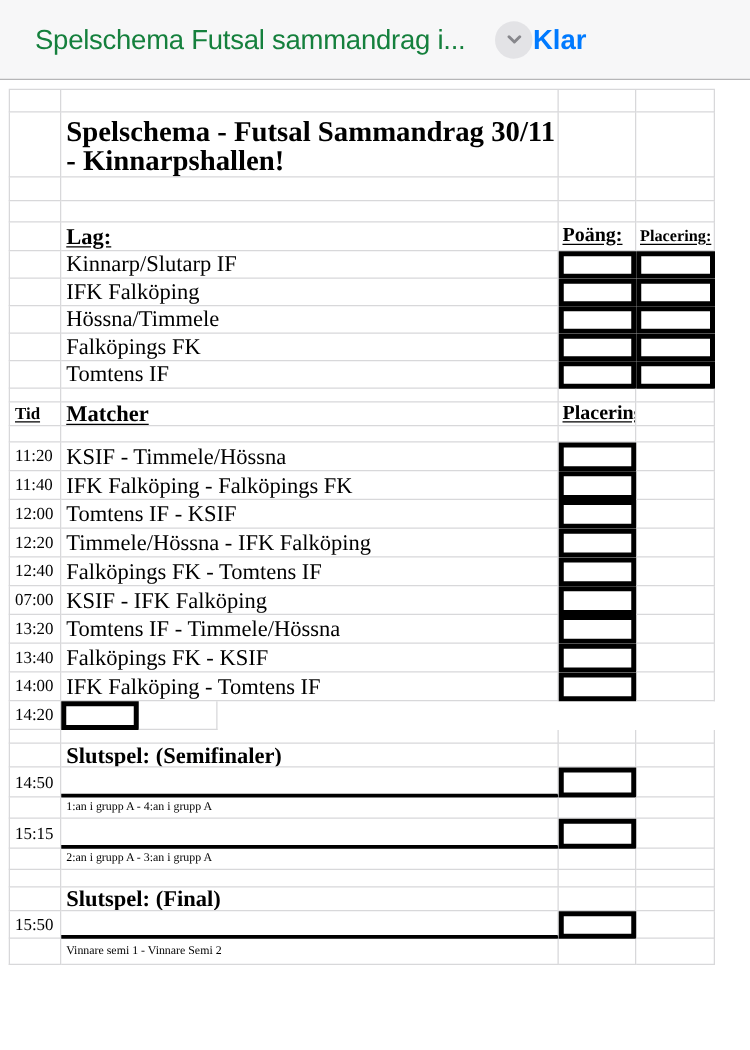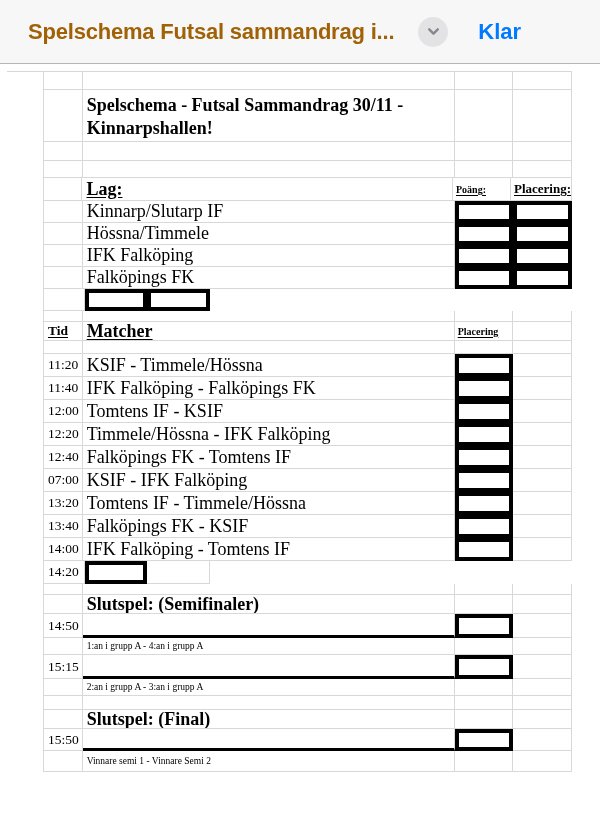--- a/index.html
+++ b/index.html
@@ -7,48 +7,48 @@
     width:600px;height:840px;background:#ffffff;overflow:hidden;
     font-family:"Liberation Serif",serif;color:#000;
   }
   
   .navbar{
     height:64px;background:#f7f7f8;border-bottom:1px solid #b6b6b8;
     display:flex;align-items:center;padding:0 28px;box-sizing:border-box;
     font-family:"Liberation Sans",sans-serif;
   }
   .nav-title{
-    font-size:22px;font-weight:700;color:#a16207;letter-spacing:-0.2px;
+    font-size:22px;font-weight:400;color:#15803d;letter-spacing:-0.2px;
     white-space:nowrap;overflow:hidden;flex:0 1 auto;
   }
   .chev-btn{
     width:30px;height:30px;border-radius:50%;background:#e3e3e6;
     display:flex;align-items:center;justify-content:center;
     margin-left:24px;flex:none;border:none;cursor:pointer;
   }
   .done-btn{
-    font-size:22px;font-weight:700;color:#007aff;margin-left:30px;flex:none;
+    font-size:22px;font-weight:700;color:#007aff;flex:none;
     background:none;border:none;cursor:pointer;padding:0;
     font-family:"Liberation Sans",sans-serif;
   }
   
   .sheet{margin:7px 0 0 7px;width:565px;border-top:1px solid #d8d8da;}
   .row{display:flex;width:100%;box-sizing:border-box;}
   .c{
     box-sizing:border-box;border-right:1px solid #d8d8da;border-bottom:1px solid #d8d8da;
     display:flex;align-items:center;overflow:hidden;
   }
-  .ct{width:42px;border-left:1px solid #d8d8da;padding-left:4px;font-size:13.5px;margin-left:36px;}
+  .ct{width:42px;border-left:1px solid #d8d8da;padding-left:4px;font-size:13.5px;}
   .cm{width:398px;padding-left:4px;font-size:18px;}
-  .cr{width:62px;padding-left:3px;font-size:10px;}
+  .cr{width:62px;padding-left:3px;font-size:16px;}
   .cp{width:63px;padding-left:3px;font-size:13px;overflow:visible;}
   .bold{font-weight:bold;}
   .und{text-decoration:underline;text-underline-offset:2px;}
   .title-cell{
-    display:block;font-size:18px;font-weight:bold;line-height:23px;padding-top:4px;
+    display:block;font-size:23px;font-weight:bold;line-height:23px;padding-top:4px;
   }
   .small{font-size:9.5px;}
   .boxcell{padding:0;border-bottom:none;border-right:none;overflow:visible;}
   .blackbox{width:100%;height:100%;background:#fff;border:4px solid #000;box-sizing:border-box;}
   .writein{border-bottom:3px solid #000;}
 </style>
 </head>
 <body>
 
 <div class="navbar">
@@ -110,50 +110,51 @@
     <div class="c cm">Kinnarp/Slutarp IF</div>
     <div class="c cr boxcell">
         <div class="blackbox"></div>
       </div>
     <div class="c cp boxcell">
         <div class="blackbox"></div>
       </div>
   </div>
   <div class="row" style="height:22px">
     <div class="c ct"></div>
+    <div class="c cm">IFK Falköping</div>
+    <div class="c cr boxcell">
+        <div class="blackbox"></div>
+      </div>
+    <div class="c cp boxcell">
+        <div class="blackbox"></div>
+      </div>
+  </div>
+  <div class="row" style="height:22px">
+    <div class="c ct"></div>
     <div class="c cm">Hössna/Timmele</div>
     <div class="c cr boxcell">
         <div class="blackbox"></div>
       </div>
     <div class="c cp boxcell">
         <div class="blackbox"></div>
       </div>
   </div>
   <div class="row" style="height:22px">
     <div class="c ct"></div>
-    <div class="c cm">IFK Falköping</div>
-    <div class="c cr boxcell">
-        <div class="blackbox"></div>
-      </div>
-    <div class="c cp boxcell">
-        <div class="blackbox"></div>
-      </div>
-  </div>
-  <div class="row" style="height:22px">
-    <div class="c ct"></div>
     <div class="c cm">Falköpings FK</div>
     <div class="c cr boxcell">
         <div class="blackbox"></div>
       </div>
     <div class="c cp boxcell">
         <div class="blackbox"></div>
       </div>
   </div>
   <div class="row" style="height:22px">
     <div class="c ct"></div>
+    <div class="c cm">Tomtens IF</div>
     <div class="c cr boxcell">
         <div class="blackbox"></div>
       </div>
     <div class="c cp boxcell">
         <div class="blackbox"></div>
       </div>
   </div>
 
   <div class="row" style="height:11px">
     <div class="c ct"></div>

